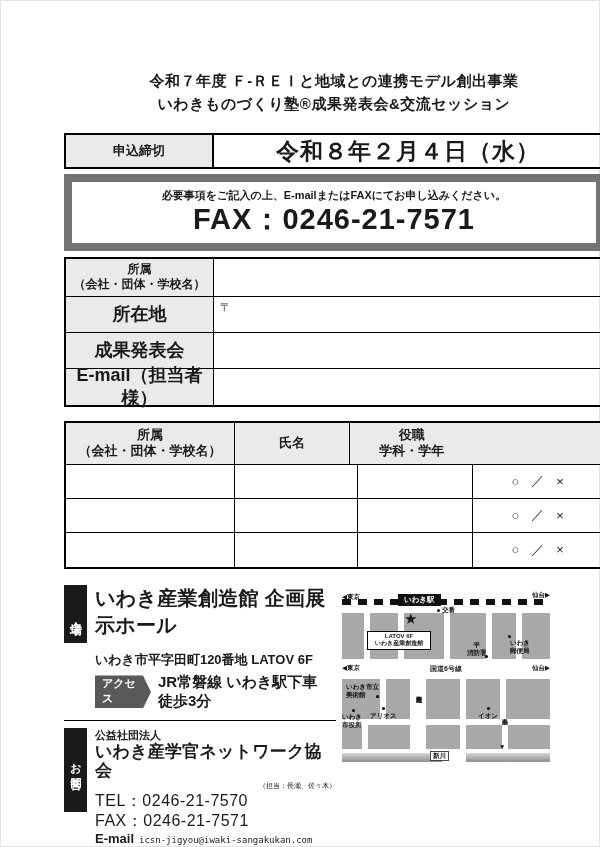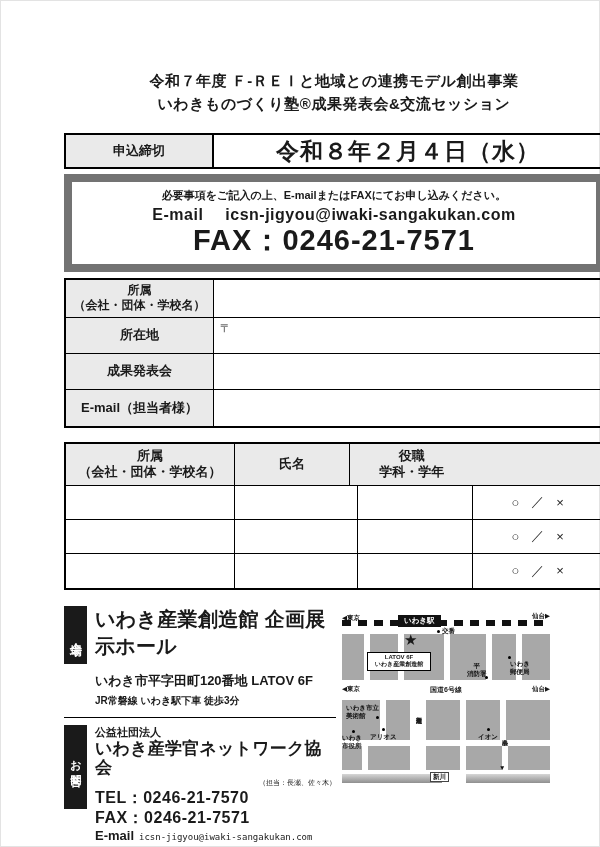--- a/index.html
+++ b/index.html
@@ -29,21 +29,21 @@
   .applybox .l2 { font-size:16px; font-weight:bold; margin-top:3px; letter-spacing:.5px; }
   .applybox .l2 .gap { display:inline-block; width:22px; }
   .applybox .l3 { font-size:29px; font-weight:bold; letter-spacing:1px; margin-top:1px; line-height:1.1; }
 
   
   .formtbl { border:2px solid #000; margin-top:6px; }
   .formtbl .row { display:flex; border-bottom:1px solid #000; }
   .formtbl .row:last-child { border-bottom:none; }
   .formtbl .lbl { width:148px; background:#eaeaea; border-right:1px solid #000;
       display:flex; align-items:center; justify-content:center; text-align:center;
-      font-weight:bold; font-size:13px; line-height:1.25; padding:2px; }
+      font-weight:bold; font-size:18px; line-height:1.25; padding:2px; }
   .formtbl .lbl.small { font-size:12px; }
   .formtbl .val { flex:1; font-size:11px; padding:3px 6px; }
   .formtbl .row { height:36px; }
   .formtbl .row.tall { height:38px; }
 
   
   .ptbl { border:2px solid #000; margin-top:14px; }
   .ptbl .hrow { display:flex; background:#eaeaea; border-bottom:1px solid #000; height:42px; }
   .ptbl .hcell { display:flex; align-items:center; justify-content:center; text-align:center;
       font-weight:bold; font-size:13px; line-height:1.3; border-right:1px solid #000; }
@@ -66,26 +66,26 @@
       justify-content:center; writing-mode:vertical-rl; text-orientation:upright;
       font-weight:bold; letter-spacing:3px; }
   .venue .vlabel { height:58px; font-size:12px; }
   .contact .vlabel { height:84px; font-size:11px; letter-spacing:1px; }
   .venue .name { font-size:20px; font-weight:bold; letter-spacing:.3px; }
   .venue .addr { font-size:13px; font-weight:bold; margin-top:12px; }
   .accessline { display:flex; align-items:center; gap:7px; margin-top:4px; }
   .accbadge { background:#595959; color:#fff; font-size:11px; font-weight:bold;
       padding:1px 12px 2px 7px;
       clip-path:polygon(0 0, calc(100% - 8px) 0, 100% 50%, calc(100% - 8px) 100%, 0 100%); }
-  .acctext { font-size:10px; font-weight:bold; }
+  .acctext { font-size:15px; font-weight:bold; }
   .divider { border-top:1.5px solid #000; margin:9px 0 7px; }
   .contact .orgtype { font-size:11px; font-weight:bold; }
   .contact .orgname { font-size:17px; font-weight:bold; line-height:1.1; letter-spacing:.2px; }
   .contact .staff { font-size:7px; text-align:right; margin-top:1px; }
-  .contact .tel, .contact .faxl { font-size:16px; font-weight:bold; letter-spacing:.5px; line-height:1.25; }
+  .contact .tel, .contact .faxl { font-size:16px; font-weight:normal; letter-spacing:.5px; line-height:1.25; }
   .contact .emailrow { display:flex; align-items:baseline; gap:5px; }
   .contact .em-lbl { font-size:13px; font-weight:bold; }
   .contact .em-val { font-size:9px; font-family:"DejaVu Sans Mono",monospace; }
 
   
   .map { position:relative; width:208px; height:196px; flex:none; font-weight:bold; }
   .blk { position:absolute; background:#a8a8a8; }
   .rail { position:absolute; left:0; top:14px; width:100%; height:6px;
       background:repeating-linear-gradient(90deg,#111 0 9px,#fff 9px 16px); }
   .station { position:absolute; left:56px; top:9px; background:#111; color:#fff;
@@ -113,23 +113,20 @@
     <div>いわきものづくり塾®成果発表会&amp;交流セッション</div>
   </div>
 
   <div class="deadline">
     <div class="lbl">申込締切</div>
     <div class="val">令和８年２月４日（水）</div>
   </div>
 
   <div class="applybox">
     <div class="l1">必要事項をご記入の上、E-mailまたはFAXにてお申し込みください。</div>
-    <div class="l2">
-      <span>E-mail</span><span class="gap"></span><span>icsn-jigyou@iwaki-sangakukan.com</span>
-    </div>
     <div class="l3">FAX：0246-21-7571</div>
   </div>
 
   <div class="formtbl">
     <div class="row tall">
       <div class="lbl small pre">所属
 （会社・団体・学校名）</div>
       <div class="val"></div>
     </div>
     <div class="row">
@@ -194,20 +191,21 @@
 
 
   <div class="bottom">
     <div class="bleft">
       <div class="vrow venue">
         <div class="vlabel">会場</div>
         <div>
           <div class="name">いわき産業創造館 企画展示ホール</div>
           <div class="addr">いわき市平字田町120番地 LATOV 6F</div>
           <div class="accessline">
+            <span class="accbadge">アクセス</span>
             <span class="acctext">JR常磐線 いわき駅下車 徒歩3分</span>
           </div>
         </div>
       </div>
       <div class="divider"></div>
       <div class="vrow contact">
         <div class="vlabel">お問合せ</div>
         <div style="flex:1;">
           <div class="orgtype">公益社団法人</div>
           <div class="orgname">いわき産学官ネットワーク協会</div>

